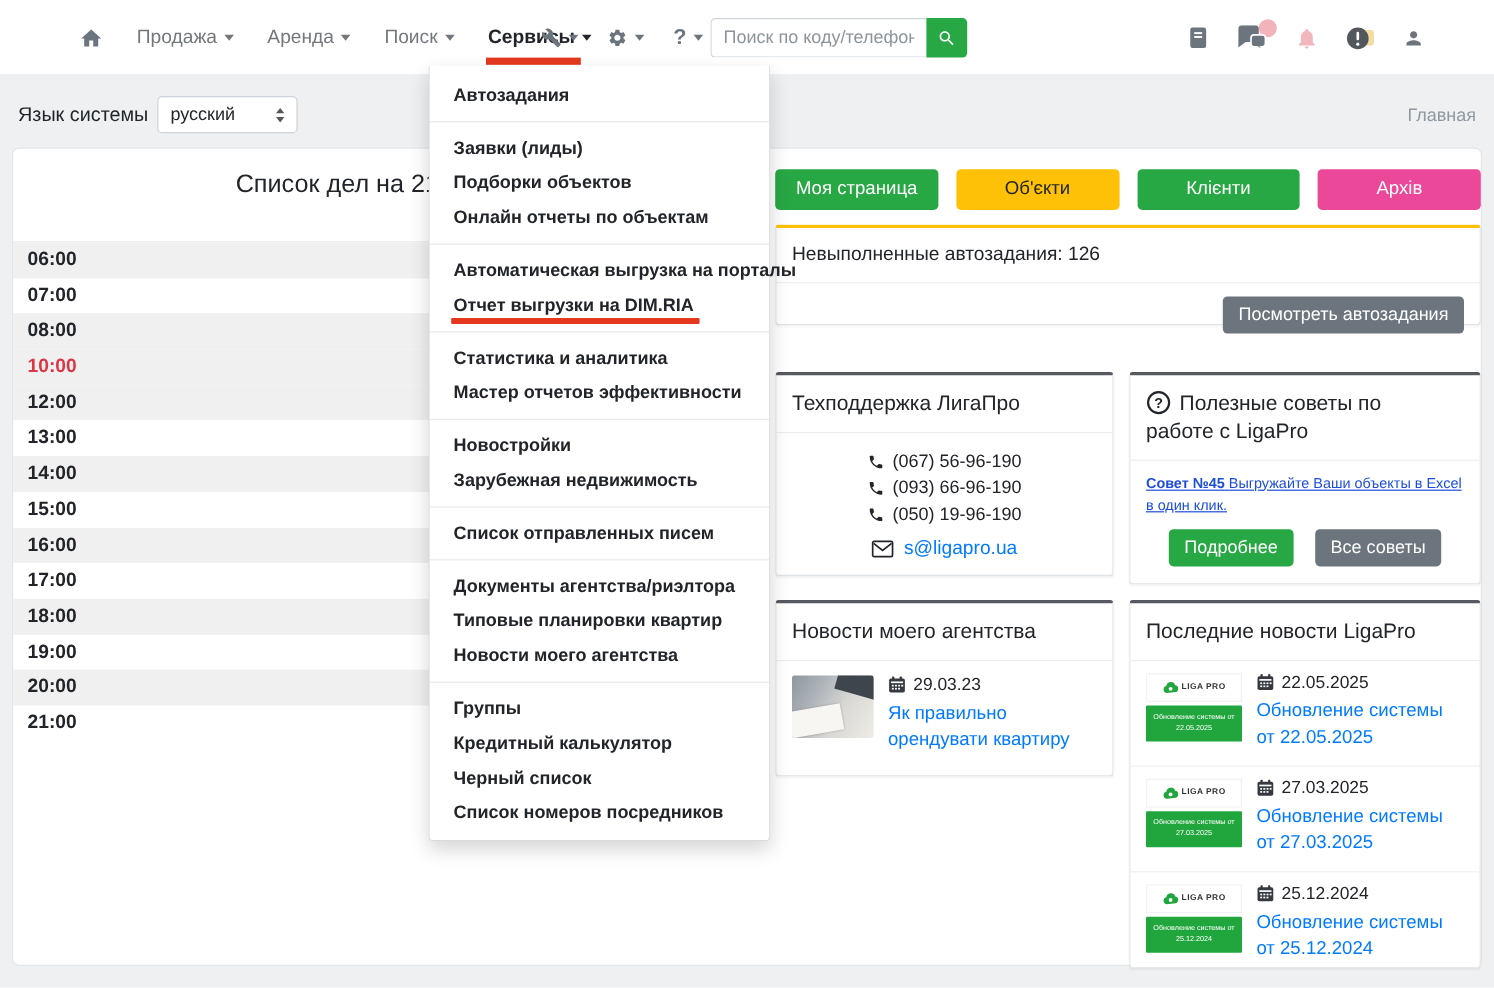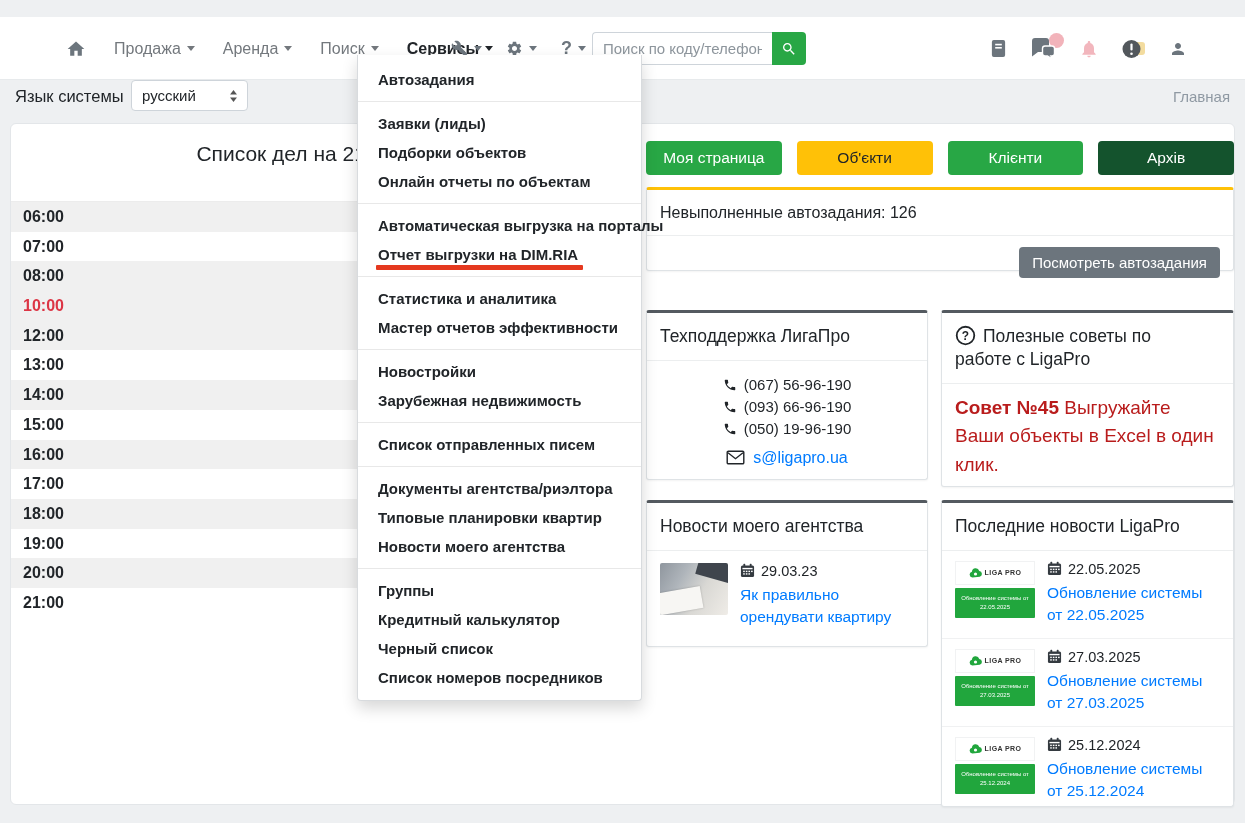--- a/index.html
+++ b/index.html
@@ -5,21 +5,21 @@
   * { box-sizing: border-box; margin: 0; padding: 0; }
   html,body { width:1245px; height:823px; }
   body {
     position: relative;
     font-family: "Liberation Sans", sans-serif;
     background: #eef0f2;
     overflow: hidden;
     color: #212529;
   }
   
-  .navbar { position:absolute; top:0; left:0; width:1245px; height:63px; background:#fff; border-bottom:1px solid #e7eaec; z-index:40;margin-top:17px; }
+  .navbar { position:absolute; top:0; left:0; width:1245px; height:63px; background:#fff; border-bottom:1px solid #e7eaec; z-index:40; }
   .nav-menu { position:absolute; left:66px; top:0; height:63px; display:flex; align-items:center; gap:28px; }
   .home-btn { display:flex; align-items:center; cursor:pointer; }
   .nav-item { position:relative; display:flex; align-items:center; font-size:16px; color:#73787d; cursor:pointer; white-space:nowrap; }
   .nav-item.active { color:#212529; font-weight:bold; }
   .nav-item.active::after { content:""; position:absolute; left:-2px; width:79px; height:6px; background:#e5391f; bottom:-13px; }
   .caret { width:0; height:0; border:4px solid transparent; border-top:5px solid currentColor; margin-left:6px; margin-top:4px; }
   .nav-tools { position:absolute; left:451px; top:0; height:63px; display:flex; align-items:center; gap:24px; }
   .tool { display:flex; align-items:center; color:#6c757d; cursor:pointer; }
   .help-q { font-size:18px; font-weight:bold; color:#6c757d; }
   .search-box { position:absolute; left:592px; top:15px; height:33px; display:flex; }
@@ -42,40 +42,40 @@
   .slots { position:absolute; top:77px; left:0; right:0; border-top:1px solid #ececec; }
   .slot { height:29.7px; line-height:29.7px; padding-left:12px; font-weight:bold; font-size:16px; color:#212529; cursor:pointer; }
   .slot.alt { background:#f0f0f0; }
   .slot.now { color:#dc3545; }
   
   .rightcol { position:absolute; left:635px; top:17px; width:588px; }
   .qbtns { display:flex; gap:15px; height:34px; margin-bottom:12px; }
   .qbtn { flex:1; border:none; border-radius:4px; font-size:15.5px; font-family:inherit; color:#fff; cursor:pointer; }
   .qbtn.green { background:#28a745; }
   .qbtn.yellow { background:#ffc107; color:#212529; }
-  .qbtn.gray { background:#14532d; }
+  .qbtn.gray { background:#ec4899; }
   .autotasks { height:84px; background:#fff; border:1px solid #dfe3e6; border-top:3px solid #ffc107; border-radius:3px; margin-bottom:10px; box-shadow:0 1px 2px rgba(0,0,0,.05); }
   .autotasks .hdr { height:46px; display:flex; align-items:center; padding:0 13px; font-size:16px; border-bottom:1px solid #eceeef; }
   .autotasks .ftr { display:flex; justify-content:flex-end; padding:11px 13px; }
   .btn { border:none; border-radius:4px; font-size:15px; font-family:inherit; cursor:pointer; padding:7px 13px; }
   .btn-gray { background:#6c757d; color:#fff; }
   .btn-green { background:#28a745; color:#fff; }
   .cols { display:flex; gap:13px; }
   .col-a { width:282px; } .col-b { width:293px; }
   .panel { background:#fff; border:1px solid #dfe3e6; border-top:3px solid #545a60; border-radius:3px; box-shadow:0 1px 2px rgba(0,0,0,.05); overflow:hidden;margin-top:29px; }
   .p-title { padding:12px 13px; font-size:17.5px; color:#212529; border-bottom:1px solid #eceeef; line-height:1.3; }
   .support { height:170px; }
   .support-body { padding-top:13px; text-align:center; }
   .phone-row { display:flex; justify-content:center; align-items:center; gap:7px; font-size:15px; height:22px; }
   .email-row { margin-top:9px; display:flex; justify-content:center; align-items:center; gap:8px; }
   a.link, .link { color:#007bff; text-decoration:none; cursor:pointer; }
   .tips { height:177px; }
   .tips .p-title { padding-right:38px; }
   .tips .p-title svg { vertical-align:-4px; margin-right:7px; }
-  .tip-text { padding:10px 13px 2px; font-size:19px; color:#b91c1c; line-height:1.5; }
+  .tip-text { padding:10px 13px 2px; font-size:12px; color:#1d4ed8; line-height:1.5;text-decoration:underline; }
   .tip-label { font-weight:bold; }
   .tip-btns { display:flex; justify-content:center; gap:18px; padding-top:9px; }
   .agency { margin-top:20px; height:147px; }
   .agency-item { display:flex; gap:12px; padding:12px 13px; }
   .thumb-agency { width:68px; height:52px; border-radius:2px; position:relative; overflow:hidden; flex:none; cursor:pointer;
     background:linear-gradient(120deg,#8f969e 0%,#aeb4ba 30%,#d9d8d4 60%,#efece7 100%); }
   .thumb-agency::before { content:""; position:absolute; left:-6px; bottom:3px; width:48px; height:22px; background:#f7f6f3; transform:rotate(-10deg); box-shadow:0 0 2px rgba(0,0,0,.25); }
   .thumb-agency::after { content:""; position:absolute; right:-12px; top:-9px; width:42px; height:26px; background:#3f454d; transform:rotate(16deg); }
   .date-row { display:flex; align-items:center; gap:6px; font-size:14.5px; color:#212529; }
   .news-link { display:block; margin-top:5px; font-size:15.5px; line-height:1.45; }

